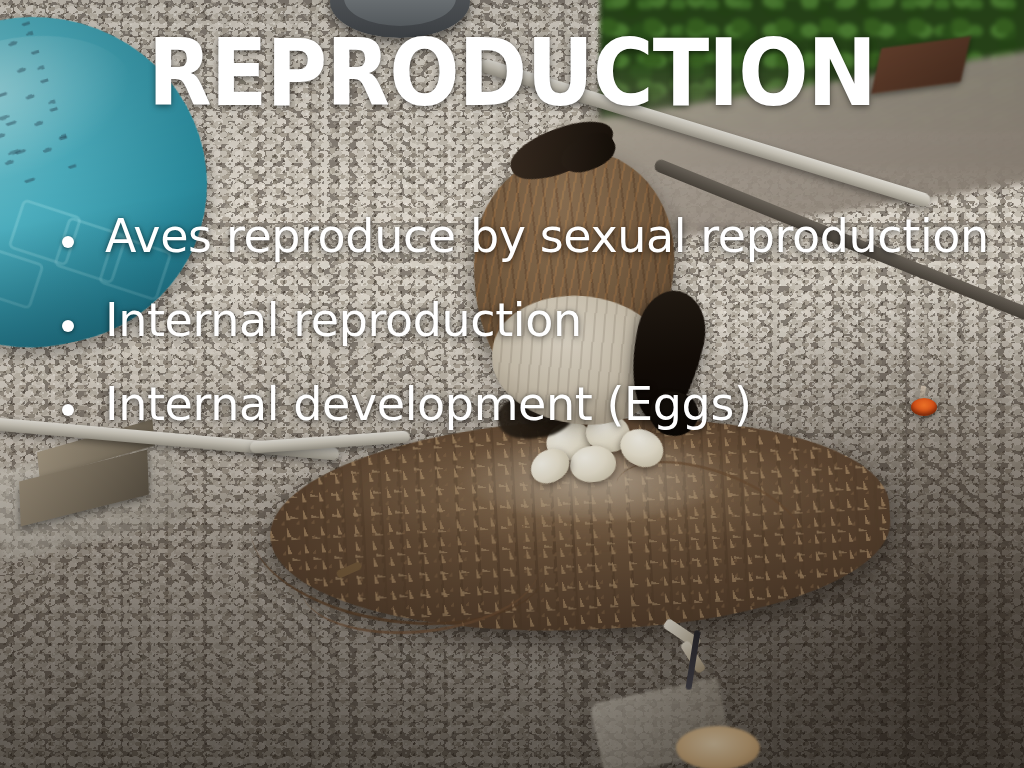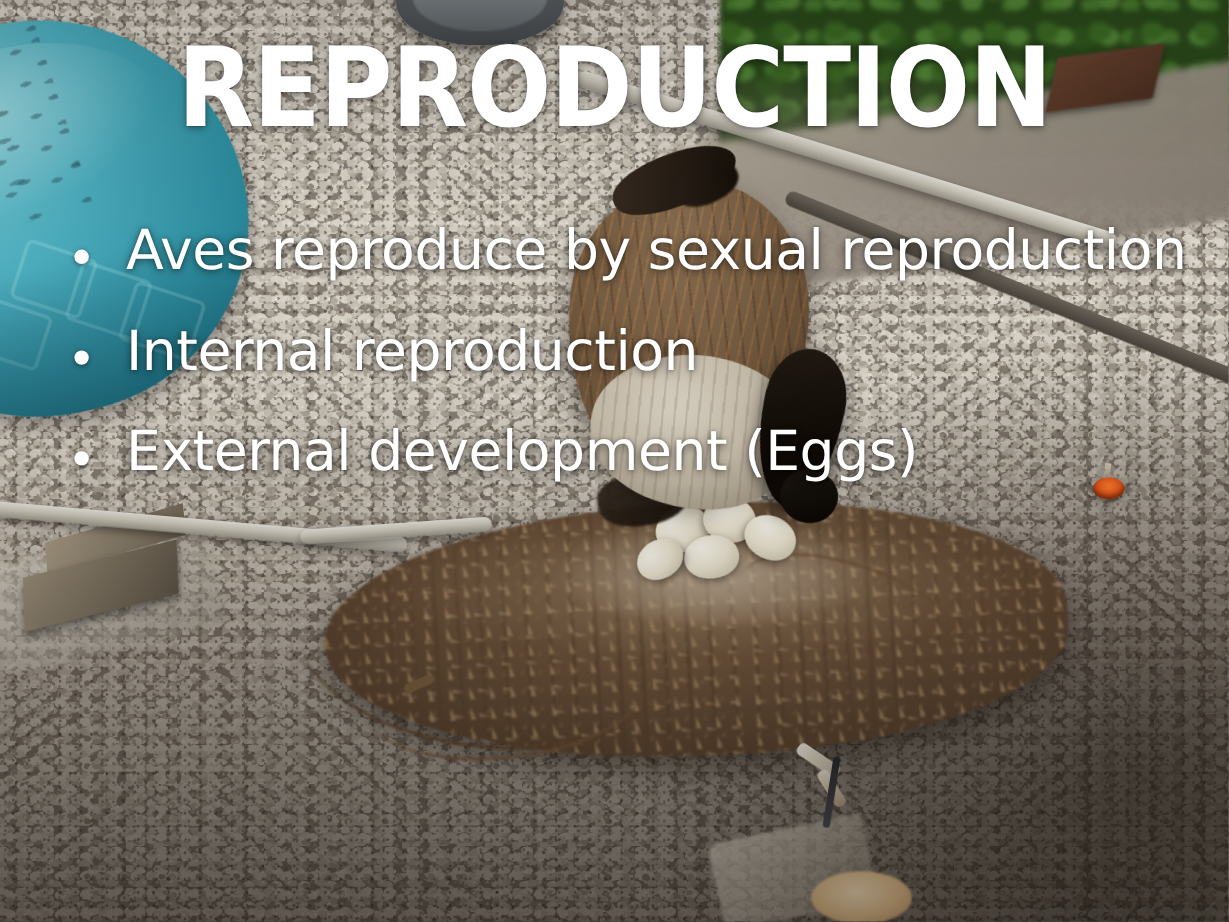--- a/index.html
+++ b/index.html
@@ -365,21 +365,21 @@
     font-size:92px;
     line-height:1;
     letter-spacing:-1px;
     color:#ffffff;
     transform:scaleX(.90);
     text-shadow:0 2px 7px rgba(0,0,0,.42), 0 0 2px rgba(0,0,0,.25);
     white-space:nowrap;
   }
 
   .bullets{
-    position:absolute;left:62px;top:184px;right:26px;
+    position:absolute;left:62px;top:212px;right:26px;
   }
   .bullet-row{
     display:flex;
     align-items:flex-start;
     margin-bottom:30px;
     min-height:54px;
   }
   .bullet-dot{
     flex:0 0 auto;
     width:12px;height:12px;
@@ -485,19 +485,19 @@
         <span class="bullet-text">Aves reproduce by sexual reproduction</span>
       </div>
 
       <div class="bullet-row">
         <span class="bullet-dot"></span>
         <span class="bullet-text">Internal reproduction</span>
       </div>
 
       <div class="bullet-row">
         <span class="bullet-dot"></span>
-        <span class="bullet-text">External development (Eggs)</span>
+        <span class="bullet-text">Internal development (Eggs)</span>
       </div>
 
     </div>
   </div>
 
 </div>
 
 </body></html>

